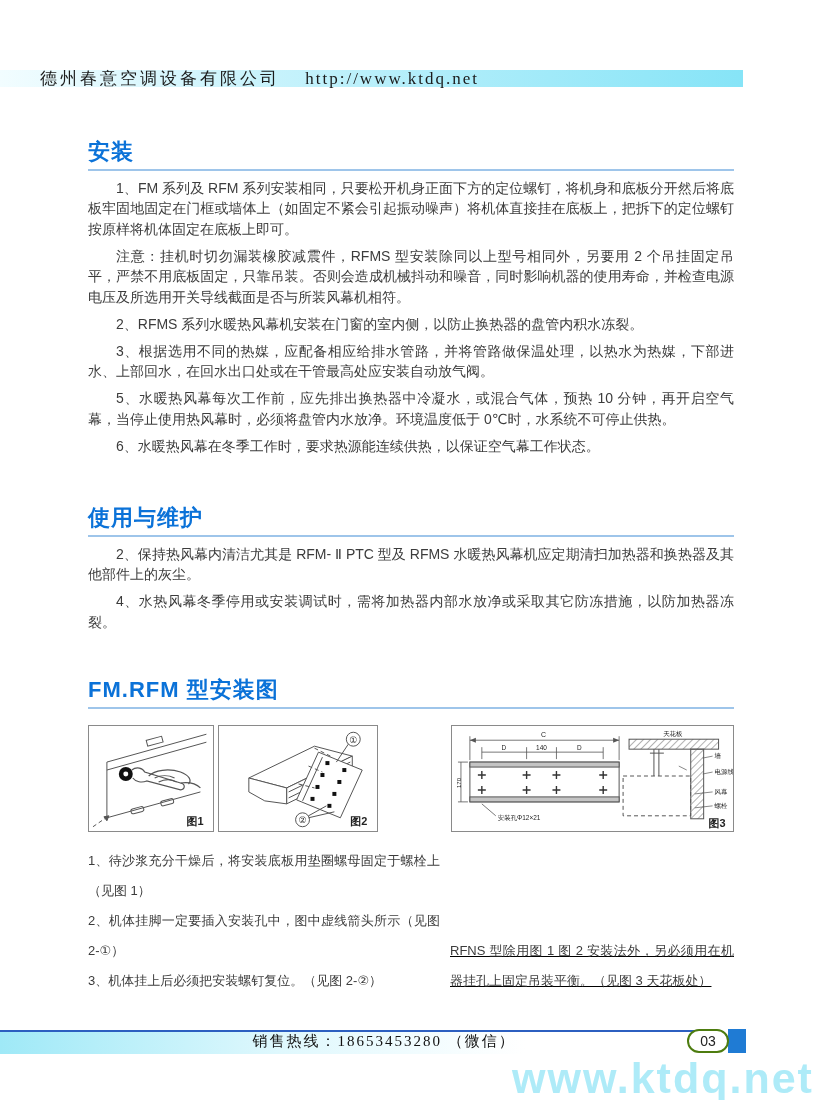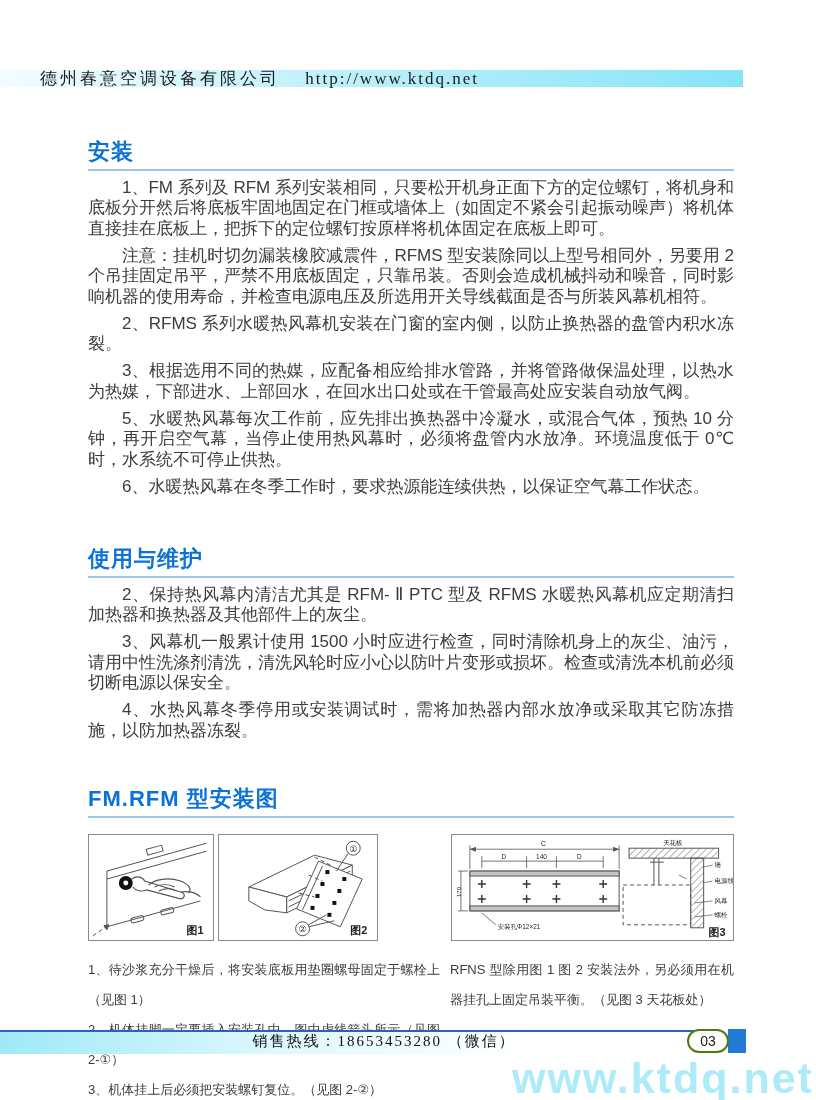--- a/index.html
+++ b/index.html
@@ -19,34 +19,34 @@
   }
   .topbar-text .url{margin-left:18px;letter-spacing:2px;}
   
   .content{position:absolute;left:88px;top:140px;width:646px;}
   .sec-title{
     color:#0b72d8;font-size:22px;font-weight:bold;letter-spacing:1px;
     margin:0;line-height:24px;
   }
   .sec-rule{border:none;border-top:2px solid #9ec5ea;margin:5px 0 0 0;}
   .para{
-    font-size:17px;line-height:20.5px;color:#3c3c3c;text-align:justify;
+    font-size:14px;line-height:20.5px;color:#3c3c3c;text-align:justify;
     text-indent:2em;margin:6.5px 0;
   }
   .gap-lg{margin-top:50px;}
   .gap-md{margin-top:46px;}
   .first-para{margin-top:16px;}
   
   .fig-row{display:flex;margin-top:16px;}
   .figbox{border:1px solid #8a8a8a;background:#ffffff;}
   .fig2{margin-left:4px;}
   .fig3{margin-left:73px;}
-  .cap-row{display:flex;margin-top:14px;}
+  .cap-row{display:flex;margin-top:14px;align-items:flex-end;}
   .cap-left{width:352px;}
-  .cap-right{width:284px;margin-left:10px;}
+  .cap-right{width:284px;margin-left:10px;text-decoration:underline;}
   .cap{font-size:13px;line-height:30px;color:#3c3c3c;margin:0;text-align:justify;}
   svg text{font-family:"Liberation Sans",sans-serif;fill:#222;}
   .figlabel{font-weight:bold;font-size:11px;}
   
   .footbar{
     position:absolute;left:0;top:1030px;width:700px;height:22px;
     border-top:2px solid #2c5fc0;
     background:linear-gradient(to right,#9fe9f7 0%,#dff8fd 40%,#ffffff 75%);
   }
   .foot-text{
@@ -85,21 +85,20 @@
   <p class="para">1、FM 系列及 RFM 系列安装相同，只要松开机身正面下方的定位螺钉，将机身和底板分开然后将底板牢固地固定在门框或墙体上（如固定不紧会引起振动噪声）将机体直接挂在底板上，把拆下的定位螺钉按原样将机体固定在底板上即可。</p>
   <p class="para">注意：挂机时切勿漏装橡胶减震件，RFMS 型安装除同以上型号相同外，另要用 2 个吊挂固定吊平，严禁不用底板固定，只靠吊装。否则会造成机械抖动和噪音，同时影响机器的使用寿命，并检查电源电压及所选用开关导线截面是否与所装风幕机相符。</p>
   <p class="para">2、RFMS 系列水暖热风幕机安装在门窗的室内侧，以防止换热器的盘管内积水冻裂。</p>
   <p class="para">3、根据选用不同的热媒，应配备相应给排水管路，并将管路做保温处理，以热水为热媒，下部进水、上部回水，在回水出口处或在干管最高处应安装自动放气阀。</p>
   <p class="para">5、水暖热风幕每次工作前，应先排出换热器中冷凝水，或混合气体，预热 10 分钟，再开启空气幕，当停止使用热风幕时，必须将盘管内水放净。环境温度低于 0℃时，水系统不可停止供热。</p>
   <p class="para">6、水暖热风幕在冬季工作时，要求热源能连续供热，以保证空气幕工作状态。</p>
 
   <h2 class="sec-title gap-lg">使用与维护</h2>
   <hr class="sec-rule">
   <p class="para">2、保持热风幕内清洁尤其是 RFM- Ⅱ PTC 型及 RFMS 水暖热风幕机应定期清扫加热器和换热器及其他部件上的灰尘。</p>
-  <p class="para">3、风幕机一般累计使用 1500 小时应进行检查，同时清除机身上的灰尘、油污，请用中性洗涤剂清洗，清洗风轮时应小心以防叶片变形或损坏。检查或清洗本机前必须切断电源以保安全。</p>
   <p class="para">4、水热风幕冬季停用或安装调试时，需将加热器内部水放净或采取其它防冻措施，以防加热器冻裂。</p>
 
   <h2 class="sec-title gap-md">FM.RFM 型安装图</h2>
   <hr class="sec-rule">
 
   <div class="fig-row">
 
     <svg class="figbox fig1" width="125" height="105" viewBox="0 0 125 105">
       <g fill="none" stroke="#555" stroke-width="1">
         <path d="M18,36 L118,8"></path>

